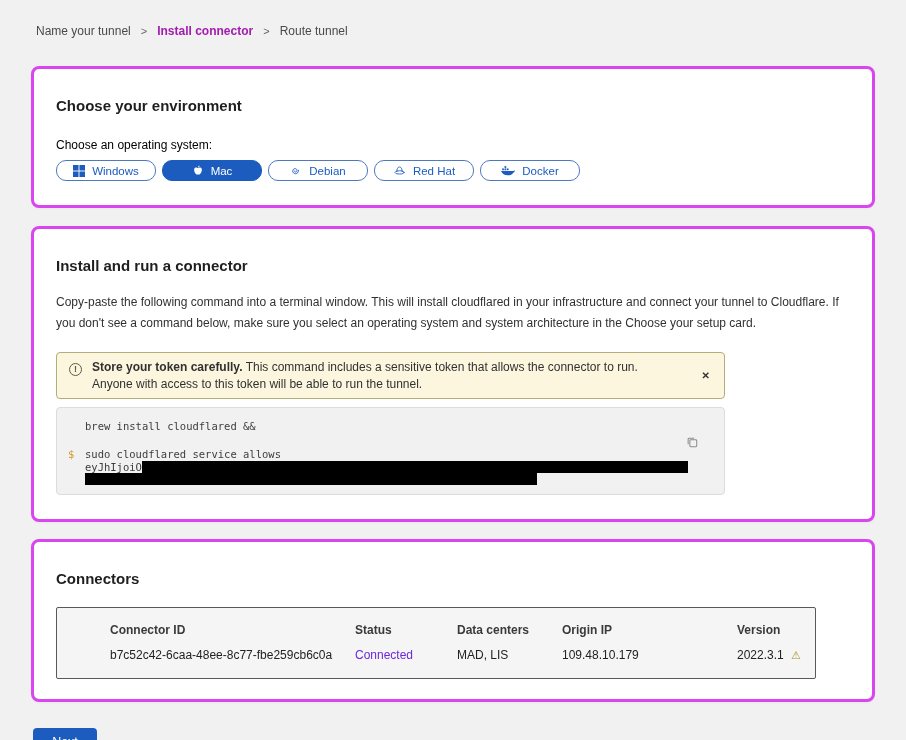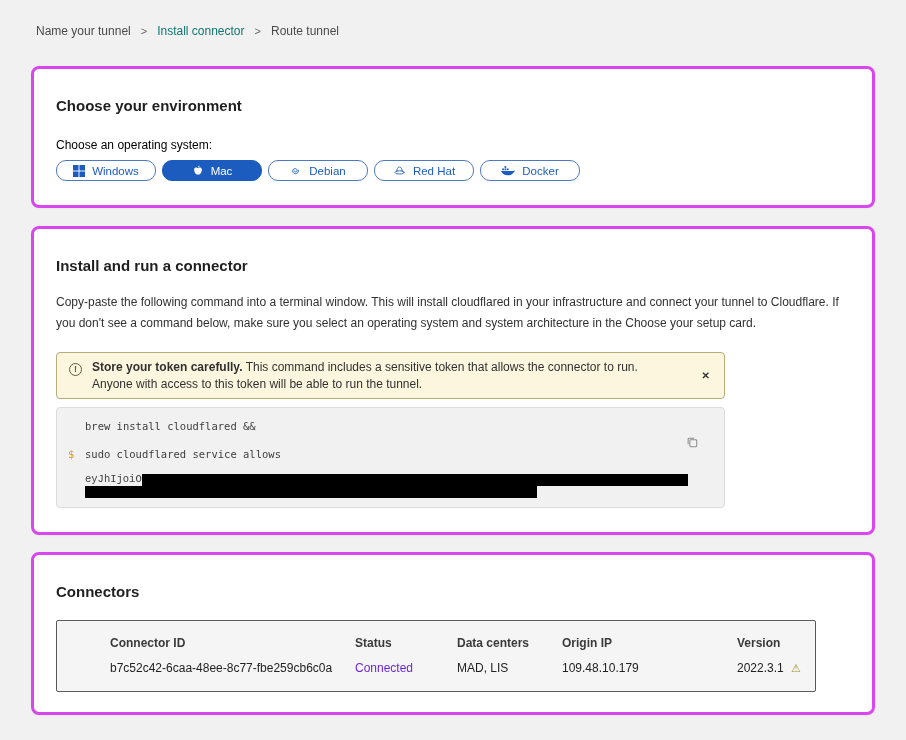--- a/index.html
+++ b/index.html
@@ -7,21 +7,21 @@
   body {
     width:906px; height:740px;
     background:#F1F1F2;
     font-family:"Liberation Sans", sans-serif;
     color:#313131;
     overflow:hidden;
   }
   
   .breadcrumb { padding:24px 0 0 36px; font-size:12px; color:#4A4A4A; display:flex; align-items:center; gap:10px; }
   .crumb { cursor:pointer; }
-  .crumb.active { font-weight:normal; color:#0f766e; }
+  .crumb.active { font-weight:bold; color:#a21caf; }
   .sep { color:#666; font-size:11px; }
 
   
   .card {
     background:#FFFFFF; border-radius:8px; margin:0 31px;
     border:3px solid #d946ef;
     box-shadow:0 1px 2px rgba(0,0,0,0.04);
   }
   .card-title { margin:0; font-size:15px; font-weight:bold; color:#1F1F1F; }
 
@@ -62,21 +62,21 @@
   .codeblock {
     margin-top:8px; width:669px; position:relative;
     background:#F1F1F2; border:1px solid #DCDCDC; border-radius:4px;
     padding:13px 0 9px;
     font-family:"DejaVu Sans Mono", monospace; font-size:10.5px; color:#3D3D3D;
   }
   .code-line { padding-left:28px; line-height:11px; white-space:nowrap; }
   .line1 { margin-bottom:17px; }
   .line2 { position:relative; }
   .prompt { position:absolute; left:11px; top:0; color:#D79A2B; }
-  .line3 { display:flex; align-items:flex-start; height:12px; margin-top:14px;font-family:Liberation Mono, monospace; }
+  .line3 { display:flex; align-items:center; height:12px; margin-top:1px; }
   .bar1 { display:inline-block; width:546px; height:12px; background:#000; }
   .bar2 { margin-left:28px; width:452px; height:12px; background:#000; }
   .copy-btn { position:absolute; top:26px; right:24px; background:none; border:none; padding:2px; cursor:pointer; }
 
   .card3 { margin-top:17px; padding:28px 22px 20px; }
   .conn-table {
     margin-top:20px; width:760px;
     background:#F5F5F5; border:1px solid #595959; border-radius:2px;
     display:grid; grid-template-columns:245px 102px 105px 175px 1fr;
     padding:15px 0 16px 53px; row-gap:11px;

